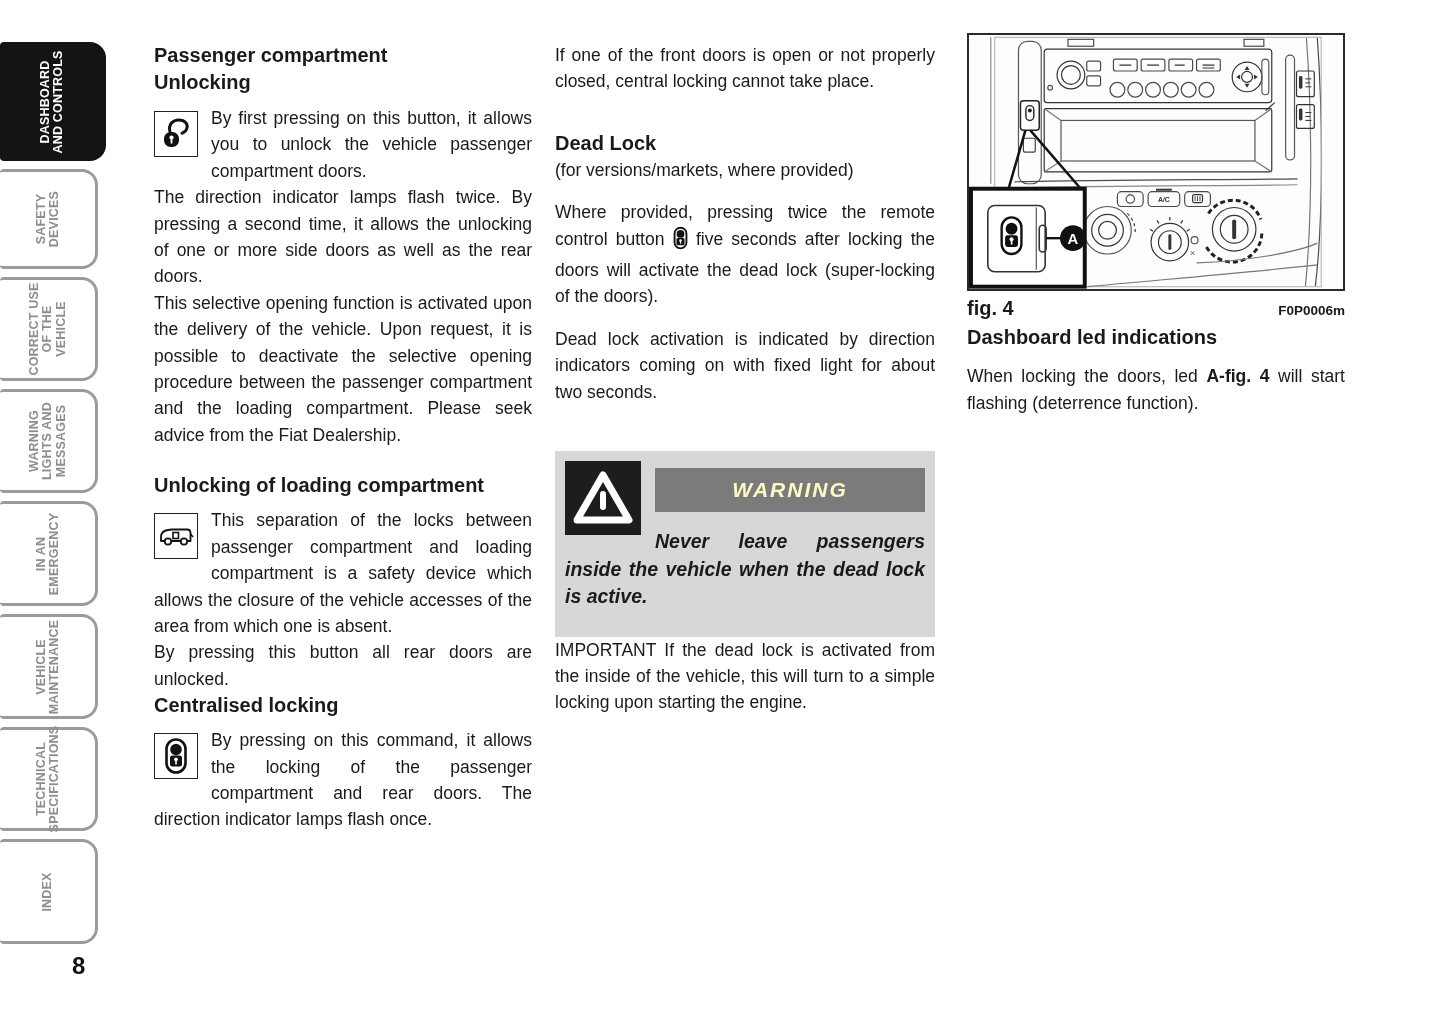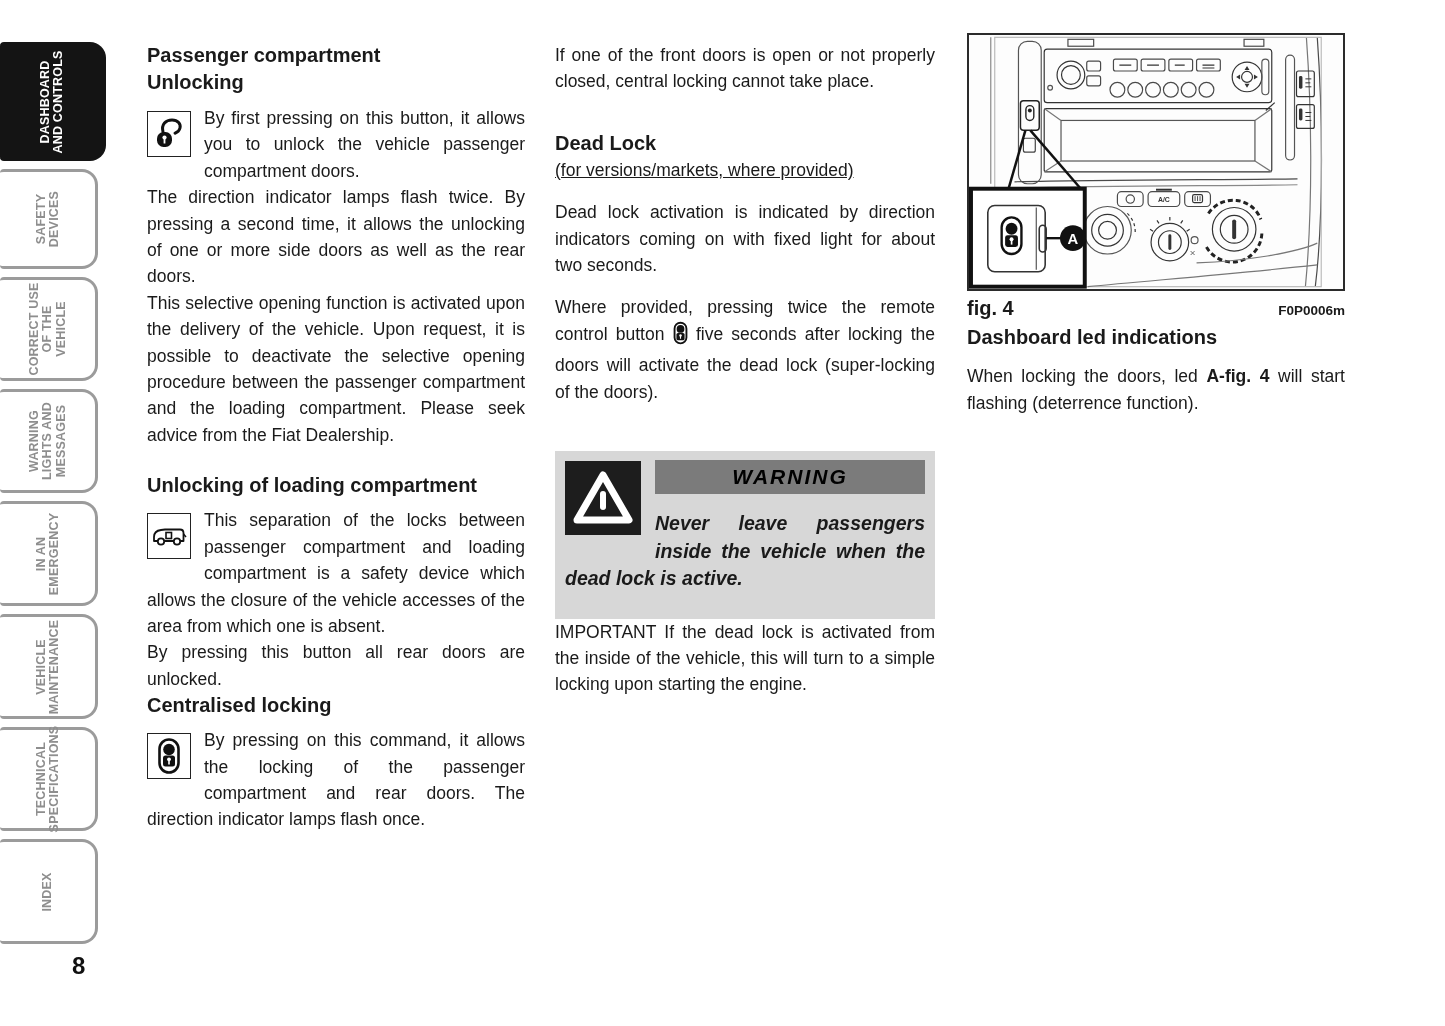--- a/index.html
+++ b/index.html
@@ -13,39 +13,39 @@
   .tab.active{background:#141414;border-color:#141414;}
   .tab-label{position:absolute;left:50%;top:50%;display:flex;align-items:center;justify-content:center;
     transform:translate(-50%,-50%) rotate(-90deg);
     font-weight:bold;font-size:12.5px;line-height:13.5px;letter-spacing:.2px;
     color:#8e8e8e;text-align:center;white-space:pre-line;}
   .tab.active .tab-label{color:#fff;}
   .page-num{position:absolute;left:72px;top:952px;font-size:24px;font-weight:bold;color:#111;}
 
   
   .col{position:absolute;top:42px;font-size:17.5px;line-height:26.4px;text-align:justify;}
-  .col1{left:147px;width:378px;}
+  .col1{left:154px;width:378px;}
   .col2{left:555px;width:380px;}
   .col3{left:967px;width:378px;top:33px;}
 
   h3.head{font-size:20px;line-height:27px;font-weight:bold;margin:0;text-align:left;white-space:pre-line;}
   p.body{margin:0;}
   .icon-box{float:left;width:44px;height:46px;border:1.5px solid #222;box-sizing:border-box;
     display:flex;align-items:center;justify-content:center;margin:6px 13px 4px 0;background:#fff;}
   .sect{margin:0;}
   .clear{clear:both;}
 
   
-  .subhead{margin:0;text-align:left;text-decoration:underline;}
+  .subhead{margin:0;text-align:left;}
   .inline-ico{display:inline-block;vertical-align:-5px;}
 
   .warnbox{box-sizing:border-box;width:380px;background:#d7d7d7;padding:9px 10px 26px 10px;margin-top:46px;}
   .warn-icon{float:left;width:76px;height:74px;background:#1d1d1d;display:flex;align-items:center;justify-content:center;margin:1px 14px 4px 0;}
-  .warn-header{height:34px;background:#7b7b7b;display:flex;align-items:center;justify-content:center;
-    color:#000000;font-weight:bold;font-style:italic;font-size:21px;letter-spacing:2px;}
+  .warn-header{height:44px;background:#7b7b7b;display:flex;align-items:center;justify-content:center;
+    color:#fef9c3;font-weight:bold;font-style:italic;font-size:21px;letter-spacing:2px;margin-top:8px;}
   .warn-text{margin:16px 0 0 0;font-weight:bold;font-style:italic;font-size:19.5px;line-height:27.5px;text-align:justify;}
   .important{margin-top:78px;}
 
   
   .figure{position:relative;box-sizing:border-box;width:378px;height:258px;border:2px solid #2b2b2b;background:#fdfdfd;}
   .fig-caption-row{display:flex;justify-content:space-between;align-items:baseline;margin-top:4px;}
   .fig-caption{font-size:20px;font-weight:bold;text-align:center;}
   .fig-code{font-size:13.5px;font-weight:bold;text-align:right;}
   .led-head{margin-top:34px;}
   .col3 p.body{margin-top:12px;}
@@ -142,31 +142,31 @@
       <div class="clear"></div>
     </div>
   </section>
 
   <section class="col col2">
     <p class="body">If one of the front doors is open or not properly closed, central locking cannot take place.</p>
 
     <h3 class="head" style="margin-top:35px;">Dead Lock</h3>
     <p class="body subhead">(for versions/markets, where provided)</p>
 
-    <p class="body" style="margin-top:16px;">Dead lock activation is indicated by direction indicators coming on with fixed light for about two seconds.</p>
-
     <p class="body" style="margin-top:16px;"><span>Where provided, pressing twice the remote control button</span>
       <span class="inline-ico"><svg width="15" height="24" viewBox="0 0 24 38">
             <rect x="2.5" y="2.5" width="19" height="33" rx="9.5" fill="none" stroke="#111" stroke-width="3"></rect>
             <circle cx="12" cy="12.5" r="6.2" fill="#111"></circle>
             <rect x="5.5" y="19" width="13" height="11.5" rx="2.5" fill="#111"></rect>
             <circle cx="12" cy="22.8" r="2" fill="#fff"></circle>
             <rect x="11.1" y="23.8" width="1.8" height="4.4" fill="#fff"></rect>
           </svg></span>
       <span>five seconds after locking the doors will activate the dead lock (super-locking of the doors).</span></p>
+
+    <p class="body" style="margin-top:16px;">Dead lock activation is indicated by direction indicators coming on with fixed light for about two seconds.</p>
 
     <div class="warnbox">
       <div class="warn-icon">
         <svg width="62" height="58" viewBox="0 0 62 58">
           <path d="M31,6 L57,51 H5 Z" fill="none" stroke="#fff" stroke-width="7" stroke-linejoin="round"></path>
           <rect x="28" y="22" width="6" height="19" rx="3" fill="#fff"></rect>
         </svg>
       </div>
       <div class="warn-header">WARNING</div>
       <p class="warn-text">Never leave passengers inside the vehicle when the dead lock is active.</p>

